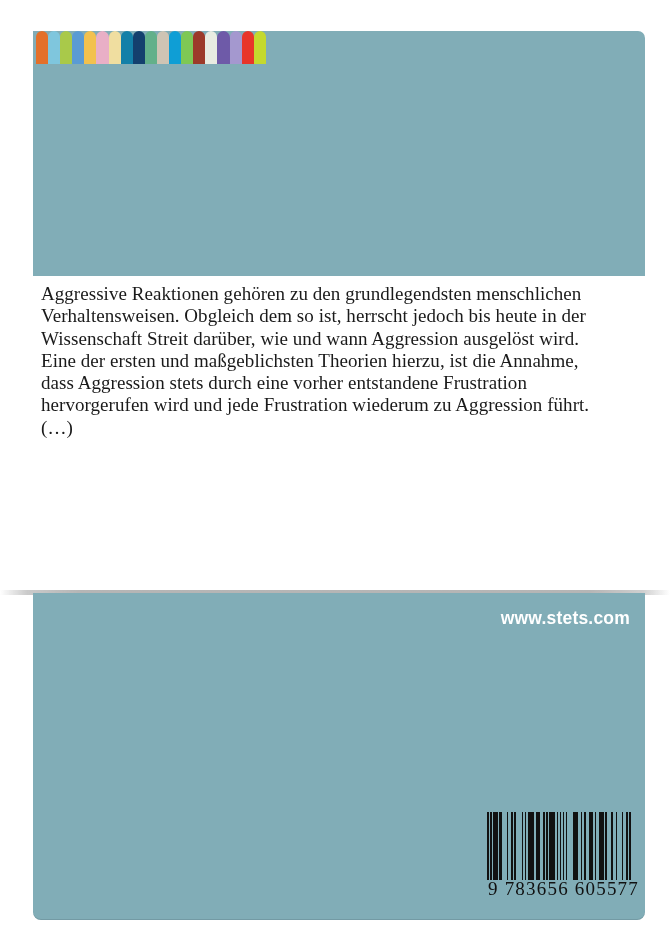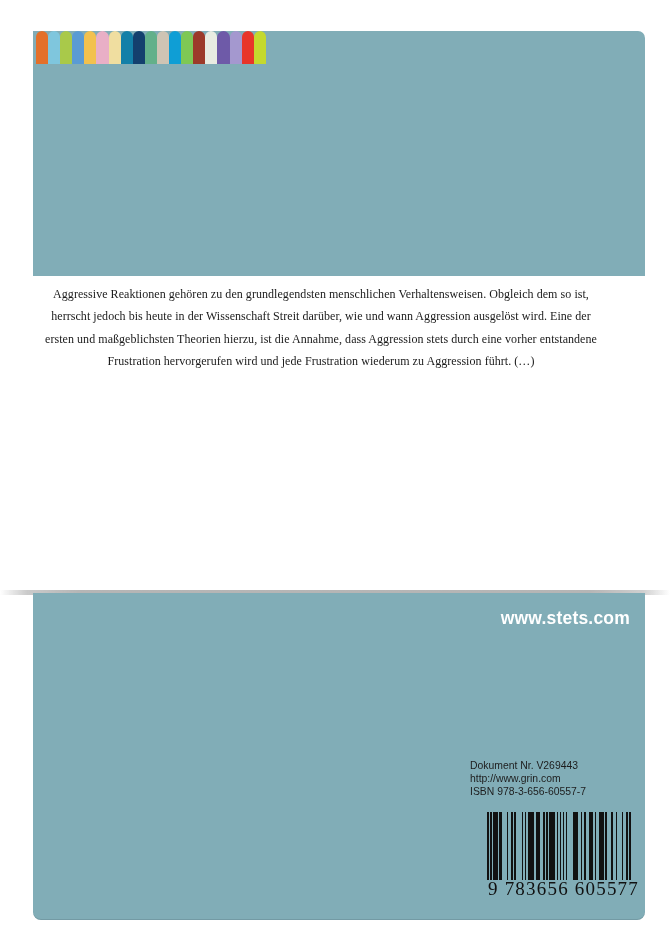--- a/index.html
+++ b/index.html
@@ -54,25 +54,24 @@
     flex: 0 0 auto;
   }
 
   
   #body-text {
     position: absolute;
     left: 41px;
     top: 283px;
     width: 560px;
     font-family: "Liberation Serif", serif;
-    font-size: 12px;
+    font-size: 19px;
     line-height: 22.3px;
     color: #1a1a1a;
     letter-spacing: 0.05px;
-    text-align: center;
   }
   #body-text p {
     margin: 0;
   }
 
   
   #separator {
     position: absolute;
     left: 0;
     top: 590px;
@@ -187,25 +186,20 @@
   <div id="body-text">
     <p>Aggressive Reaktionen gehören zu den grundlegendsten menschlichen Verhaltensweisen. Obgleich dem so ist, herrscht jedoch bis heute in der Wissenschaft Streit darüber, wie und wann Aggression ausgelöst wird. Eine der ersten und maßgeblichsten Theorien hierzu, ist die Annahme, dass Aggression stets durch eine vorher entstandene Frustration hervorgerufen wird und jede Frustration wiederum zu Aggression führt. (…)</p>
   </div>
 
   <div id="separator"></div>
 
   <div id="bottom-panel"></div>
 
   <div id="grin-url">www.stets.com</div>
 
-  <div id="doc-meta">
-    <div>Dokument Nr. V269443</div>
-    <div>http://www.grin.com</div>
-    <div>ISBN 978-3-656-60557-7</div>
-  </div>
 
   <div id="barcode-block">
     <div id="barcode-bars">
         <i style="width: 1.51579px;"></i>
         <i class="g" style="width: 1.51579px;"></i>
         <i style="width: 1.51579px;"></i>
         <i class="g" style="width: 1.51579px;"></i>
         <i style="width: 4.54737px;"></i>
         <i class="g" style="width: 1.51579px;"></i>
         <i style="width: 3.03158px;"></i>

